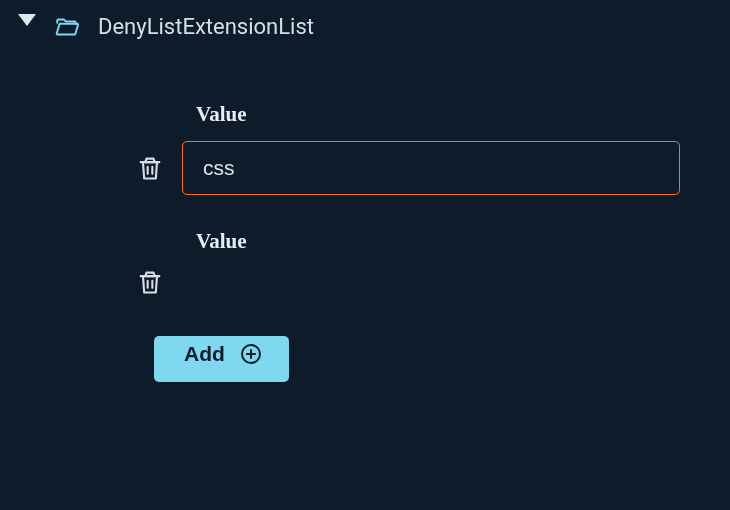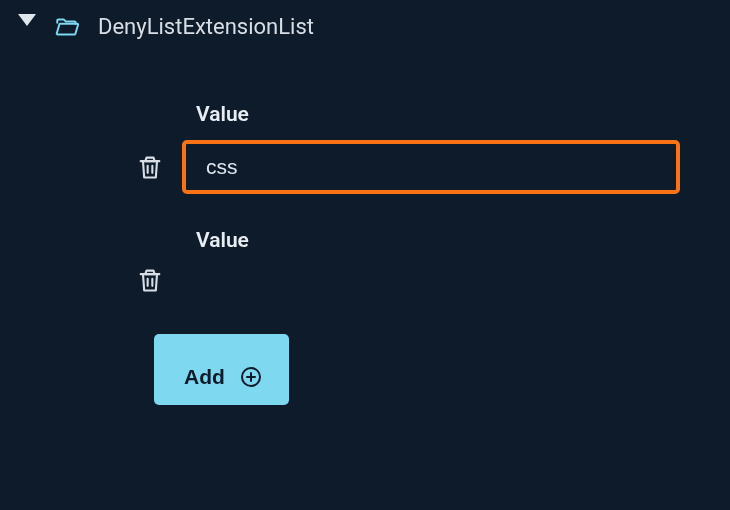--- a/index.html
+++ b/index.html
@@ -41,20 +41,21 @@
     }
     .items-container {
       padding-left: 118px;
     }
     .item-label {
       font-size: 21px;
       font-weight: 600;
       color: #e8edf3;
       margin-bottom: 14px;
       padding-left: 60px;
+      font-family: Liberation Serif, serif;
     }
     .item-row {
       display: flex;
       align-items: center;
       gap: 18px;
       margin-bottom: 34px;
     }
     .trash-icon {
       cursor: pointer;
       flex-shrink: 0;
@@ -62,36 +63,36 @@
     .trash-icon svg {
       width: 28px;
       height: 28px;
       display: block;
     }
     .value-input {
       flex: 1;
       max-width: 498px;
       height: 54px;
       background-color: #0d1b2a;
-      border: 4px solid #f97316;
+      border: 1px solid #f97316;
       border-radius: 5px;
       color: #e0e6ed;
       font-size: 21px;
       padding: 0 20px;
       outline: none;
     }
     .add-button {
       display: inline-flex;
       align-items: center;
       gap: 14px;
       background-color: #7dd8f0;
       color: #0d1b2a;
       border: none;
       border-radius: 5px;
-      padding: 31px 26px 16px 30px;
+      padding: 6px 26px 16px 30px;
       font-size: 21px;
       font-weight: 700;
       cursor: pointer;
       margin-left: 18px;
       margin-top: 6px;
     }
     .plus-circle-icon svg {
       width: 24px;
       height: 24px;
       display: block;

